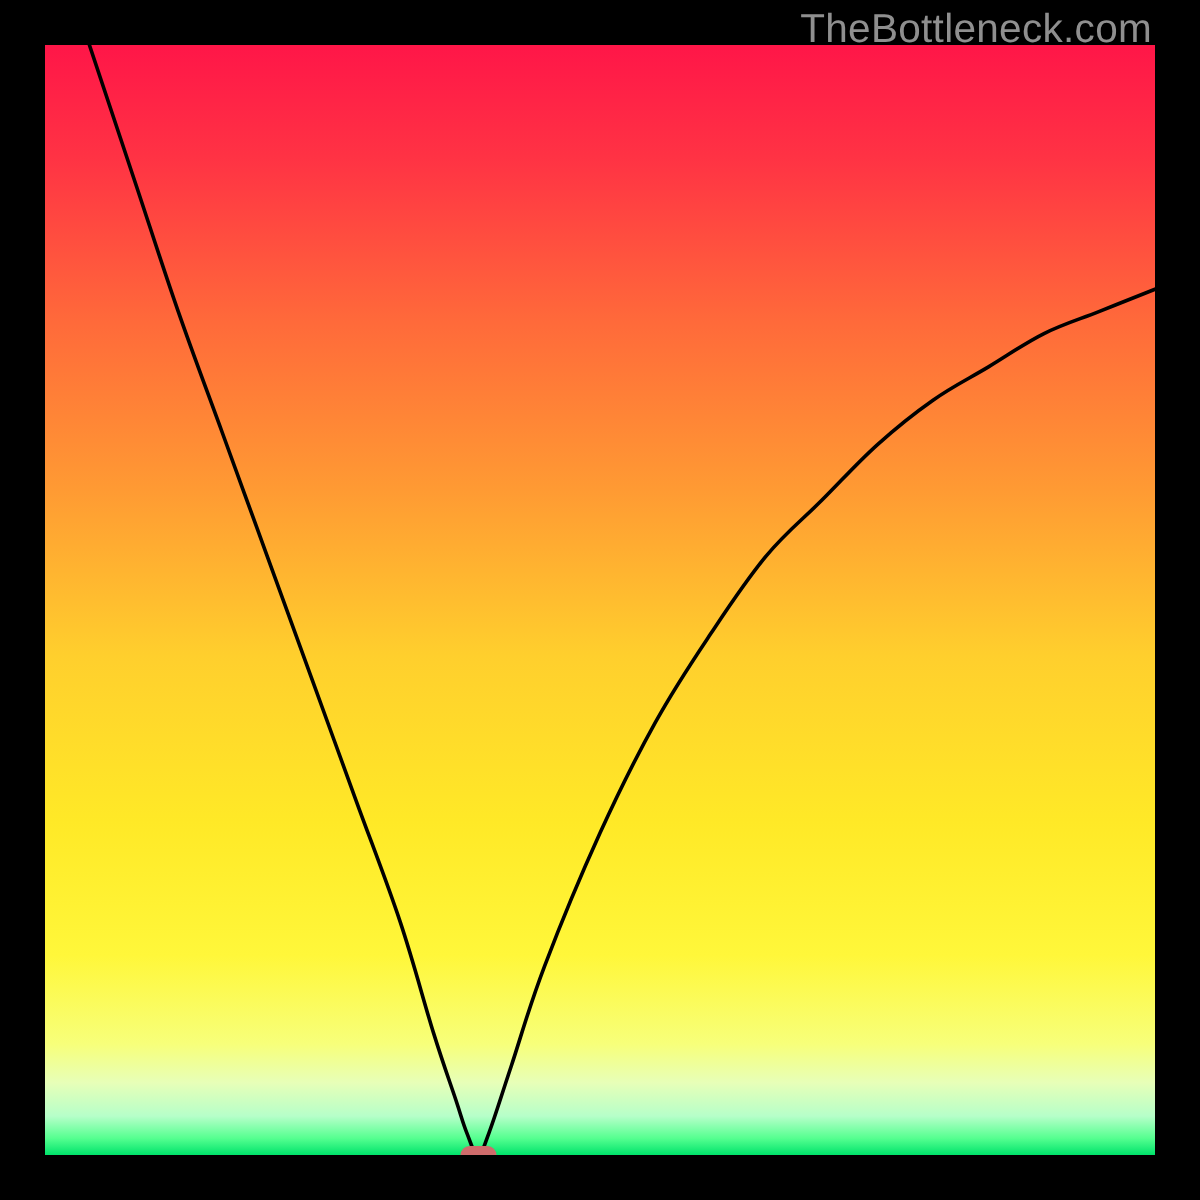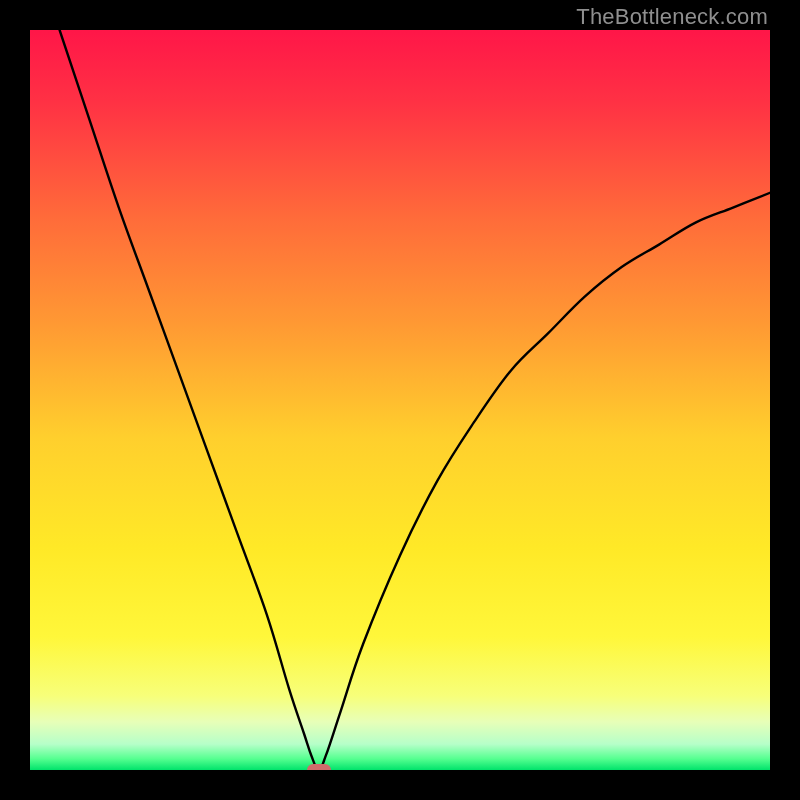--- a/index.html
+++ b/index.html
@@ -38,21 +38,21 @@
     left: 0;
     top: 0;
     width: 100%;
     height: 100%;
   }
   .watermark {
     position: absolute;
     top: 4px;
     right: 32px;
     font-family: Arial, Helvetica, sans-serif;
-    font-size: 22px;
+    font-size: 27px;
     font-weight: 400;
     color: #8f8f8f;
     letter-spacing: 0.2px;
   }
   .marker {
     position: absolute;
     background: #cf6b6b;
     border-radius: 6px;
   }
 </style>

